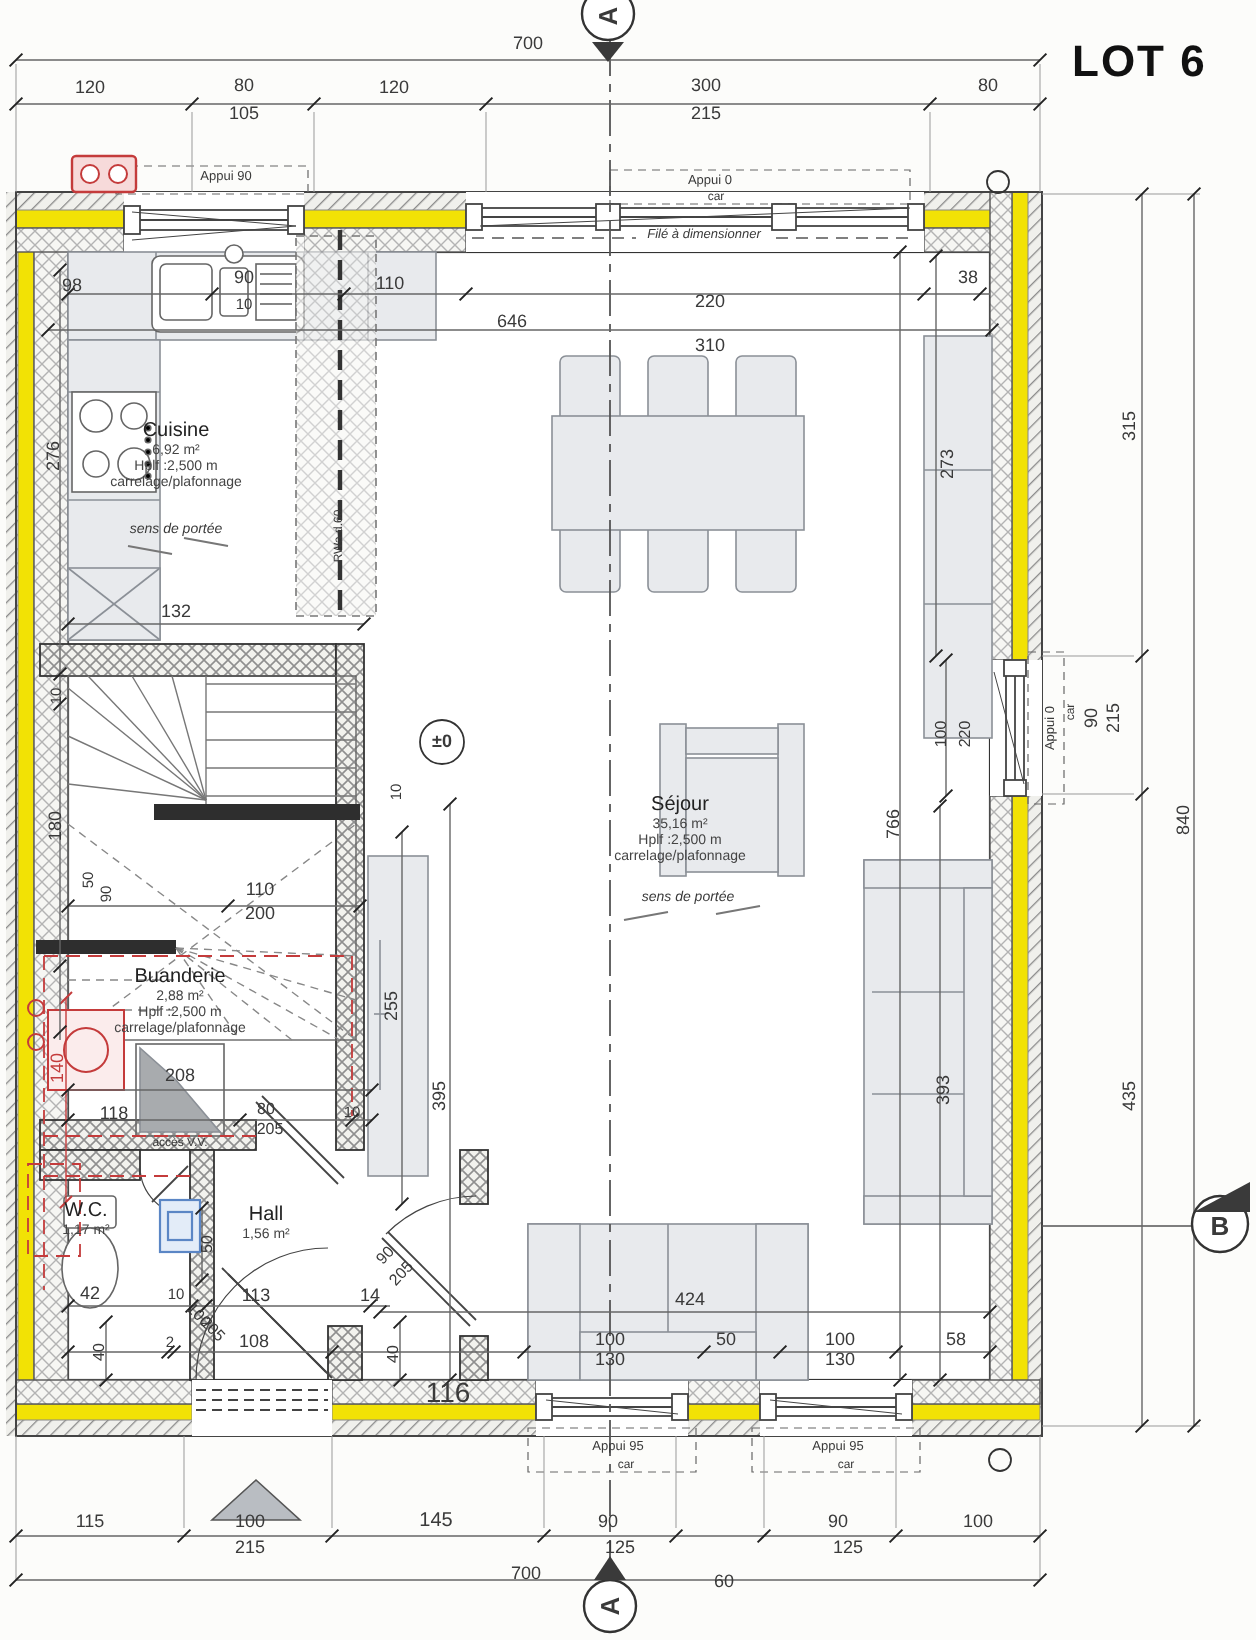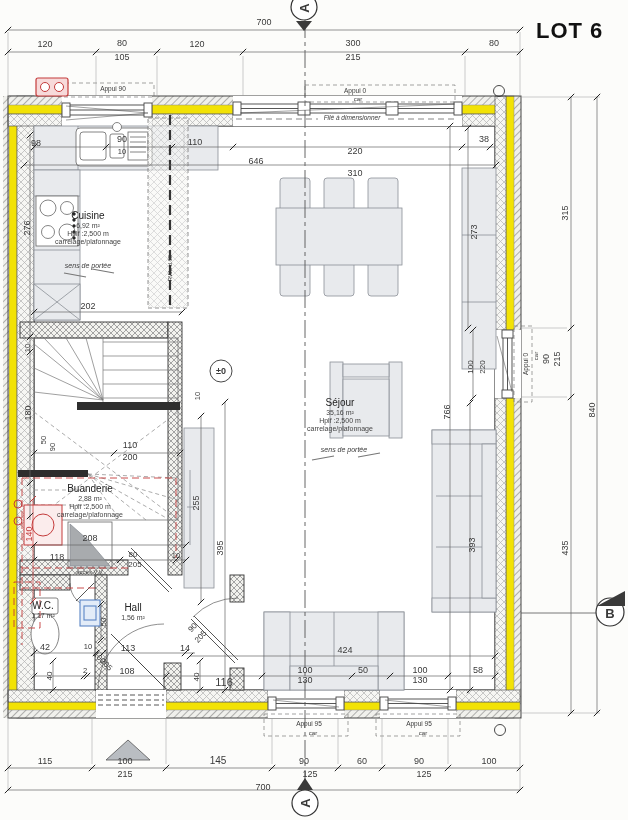--- a/index.html
+++ b/index.html
@@ -461,21 +461,21 @@
       <span class="lbl" style="left: 36px; top: 143px; font-size: 9px; transform: translate(-50%, -50%);">98</span>
       <span class="lbl" style="left: 122px; top: 139px; font-size: 9px; transform: translate(-50%, -50%);">90</span>
       <span class="lbl" style="left: 122px; top: 152px; font-size: 7.5px; transform: translate(-50%, -50%);">10</span>
       <span class="lbl" style="left: 195px; top: 142px; font-size: 9px; transform: translate(-50%, -50%);">110</span>
       <span class="lbl" style="left: 355px; top: 138px; font-size: 9px; transform: translate(-50%, -50%); margin-top: 35px;">310</span>
       <span class="lbl" style="left: 355px; top: 151px; font-size: 9px; transform: translate(-50%, -50%);">220</span>
       <span class="lbl" style="left: 484px; top: 139px; font-size: 9px; transform: translate(-50%, -50%);">38</span>
       <span class="lbl" style="left: 256px; top: 161px; font-size: 9px; transform: translate(-50%, -50%);">646</span>
       <span class="lbl" style="left: 474px; top: 232px; font-size: 9px; transform: translate(-50%, -50%) rotate(-90deg);">273</span>
       <span class="lbl" style="left: 27px; top: 228px; font-size: 9px; transform: translate(-50%, -50%) rotate(-90deg);">276</span>
-      <span class="lbl" style="left: 88px; top: 306px; font-size: 9px; transform: translate(-50%, -50%);">202</span>
+      <span class="lbl" style="left: 88px; top: 306px; font-size: 9px; transform: translate(-50%, -50%);">132</span>
       <span class="lbl" style="left: 28px; top: 348px; font-size: 7.5px; transform: translate(-50%, -50%) rotate(-90deg);">10</span>
       <span class="lbl" style="left: 28px; top: 413px; font-size: 9px; transform: translate(-50%, -50%) rotate(-90deg);">180</span>
       <span class="lbl" style="left: 44px; top: 440px; font-size: 7.5px; transform: translate(-50%, -50%) rotate(-90deg);">50</span>
       <span class="lbl" style="left: 53px; top: 447px; font-size: 7.5px; transform: translate(-50%, -50%) rotate(-90deg);">90</span>
       <span class="lbl" style="left: 130px; top: 445px; font-size: 9px; transform: translate(-50%, -50%);">110</span>
       <span class="lbl" style="left: 130px; top: 457px; font-size: 9px; transform: translate(-50%, -50%);">200</span>
       <span class="lbl" style="left: 198px; top: 396px; font-size: 7.5px; transform: translate(-50%, -50%) rotate(-90deg);">10</span>
       <span class="lbl" style="left: 221px; top: 371px; font-size: 9px; font-weight: bold; transform: translate(-50%, -50%);">±0</span>
       <span class="lbl" style="left: 471px; top: 367px; font-size: 8px; transform: translate(-50%, -50%) rotate(-90deg);">100</span>
       <span class="lbl" style="left: 483px; top: 367px; font-size: 8px; transform: translate(-50%, -50%) rotate(-90deg);">220</span>
@@ -494,42 +494,42 @@
       <span class="lbl" style="left: 133px; top: 555px; font-size: 8px; transform: translate(-50%, -50%);">80</span>
       <span class="lbl" style="left: 135px; top: 565px; font-size: 8px; transform: translate(-50%, -50%);">205</span>
       <span class="lbl" style="left: 176px; top: 556px; font-size: 7.5px; transform: translate(-50%, -50%);">10</span>
       <span class="lbl" style="left: 90px; top: 572px; font-size: 6px; transform: translate(-50%, -50%);">accès V.V.</span>
       <span class="lbl" style="left: 45px; top: 647px; font-size: 9px; transform: translate(-50%, -50%);">42</span>
       <span class="lbl" style="left: 88px; top: 647px; font-size: 7.5px; transform: translate(-50%, -50%);">10</span>
       <span class="lbl" style="left: 128px; top: 648px; font-size: 9px; transform: translate(-50%, -50%);">113</span>
       <span class="lbl" style="left: 185px; top: 648px; font-size: 9px; transform: translate(-50%, -50%);">14</span>
       <span class="lbl" style="left: 85px; top: 671px; font-size: 7.5px; transform: translate(-50%, -50%);">2</span>
       <span class="lbl" style="left: 127px; top: 671px; font-size: 9px; transform: translate(-50%, -50%);">108</span>
-      <span class="lbl" style="left: 224px; top: 682px; font-size: 11px; transform: translate(-50%, -50%);">116</span>
+      <span class="lbl" style="left: 224px; top: 696px; font-size: 14px; transform: translate(-50%, -50%);">116</span>
       <span class="lbl" style="left: 104px; top: 622px; font-size: 8px; transform: translate(-50%, -50%) rotate(-90deg);">50</span>
       <span class="lbl" style="left: 50px; top: 676px; font-size: 8px; transform: translate(-50%, -50%) rotate(-90deg);">40</span>
       <span class="lbl" style="left: 197px; top: 677px; font-size: 8px; transform: translate(-50%, -50%) rotate(-90deg);">40</span>
       <span class="lbl" style="left: 193px; top: 628px; font-size: 8px; transform: translate(-50%, -50%) rotate(-47deg);">90</span>
       <span class="lbl" style="left: 201px; top: 637px; font-size: 8px; transform: translate(-50%, -50%) rotate(-47deg);">205</span>
       <span class="lbl" style="left: 99px; top: 658px; font-size: 8px; transform: translate(-50%, -50%) rotate(46deg);">100</span>
       <span class="lbl" style="left: 106px; top: 665px; font-size: 8px; transform: translate(-50%, -50%) rotate(46deg);">205</span>
       <span class="lbl" style="left: 345px; top: 650px; font-size: 9px; transform: translate(-50%, -50%);">424</span>
       <span class="lbl" style="left: 305px; top: 670px; font-size: 9px; transform: translate(-50%, -50%);">100</span>
       <span class="lbl" style="left: 305px; top: 680px; font-size: 9px; transform: translate(-50%, -50%);">130</span>
       <span class="lbl" style="left: 363px; top: 670px; font-size: 9px; transform: translate(-50%, -50%);">50</span>
       <span class="lbl" style="left: 420px; top: 670px; font-size: 9px; transform: translate(-50%, -50%);">100</span>
       <span class="lbl" style="left: 420px; top: 680px; font-size: 9px; transform: translate(-50%, -50%);">130</span>
       <span class="lbl" style="left: 478px; top: 670px; font-size: 9px; transform: translate(-50%, -50%);">58</span>
       <span class="lbl" style="left: 45px; top: 761px; font-size: 9px; transform: translate(-50%, -50%);">115</span>
       <span class="lbl" style="left: 125px; top: 761px; font-size: 9px; transform: translate(-50%, -50%);">100</span>
       <span class="lbl" style="left: 125px; top: 774px; font-size: 9px; transform: translate(-50%, -50%);">215</span>
       <span class="lbl" style="left: 218px; top: 761px; font-size: 10px; transform: translate(-50%, -50%);">145</span>
       <span class="lbl" style="left: 304px; top: 761px; font-size: 9px; transform: translate(-50%, -50%);">90</span>
       <span class="lbl" style="left: 310px; top: 774px; font-size: 9px; transform: translate(-50%, -50%);">125</span>
-      <span class="lbl" style="left: 362px; top: 761px; font-size: 9px; transform: translate(-50%, -50%);">60</span>
+      <span class="lbl" style="left: 362px; top: 791px; font-size: 9px; transform: translate(-50%, -50%);">60</span>
       <span class="lbl" style="left: 419px; top: 761px; font-size: 9px; transform: translate(-50%, -50%);">90</span>
       <span class="lbl" style="left: 424px; top: 774px; font-size: 9px; transform: translate(-50%, -50%);">125</span>
       <span class="lbl" style="left: 489px; top: 761px; font-size: 9px; transform: translate(-50%, -50%);">100</span>
       <span class="lbl" style="left: 263px; top: 787px; font-size: 9px; transform: translate(-50%, -50%);">700</span>
       <span class="lbl" style="left: 113px; top: 89px; font-size: 6.5px; transform: translate(-50%, -50%);">Appui 90</span>
       <span class="lbl" style="left: 355px; top: 91px; font-size: 6.5px; transform: translate(-50%, -50%);">Appui 0</span>
       <span class="lbl" style="left: 358px; top: 99px; font-size: 6px; transform: translate(-50%, -50%);">car</span>
       <span class="lbl" style="left: 352px; top: 118px; font-size: 6.5px; font-style: italic; transform: translate(-50%, -50%);">Filé à dimensionner</span>
       <span class="lbl" style="left: 526px; top: 364px; font-size: 6.5px; transform: translate(-50%, -50%) rotate(-90deg);">Appui 0</span>
       <span class="lbl" style="left: 536px; top: 356px; font-size: 6px; transform: translate(-50%, -50%) rotate(-90deg);">car</span>

